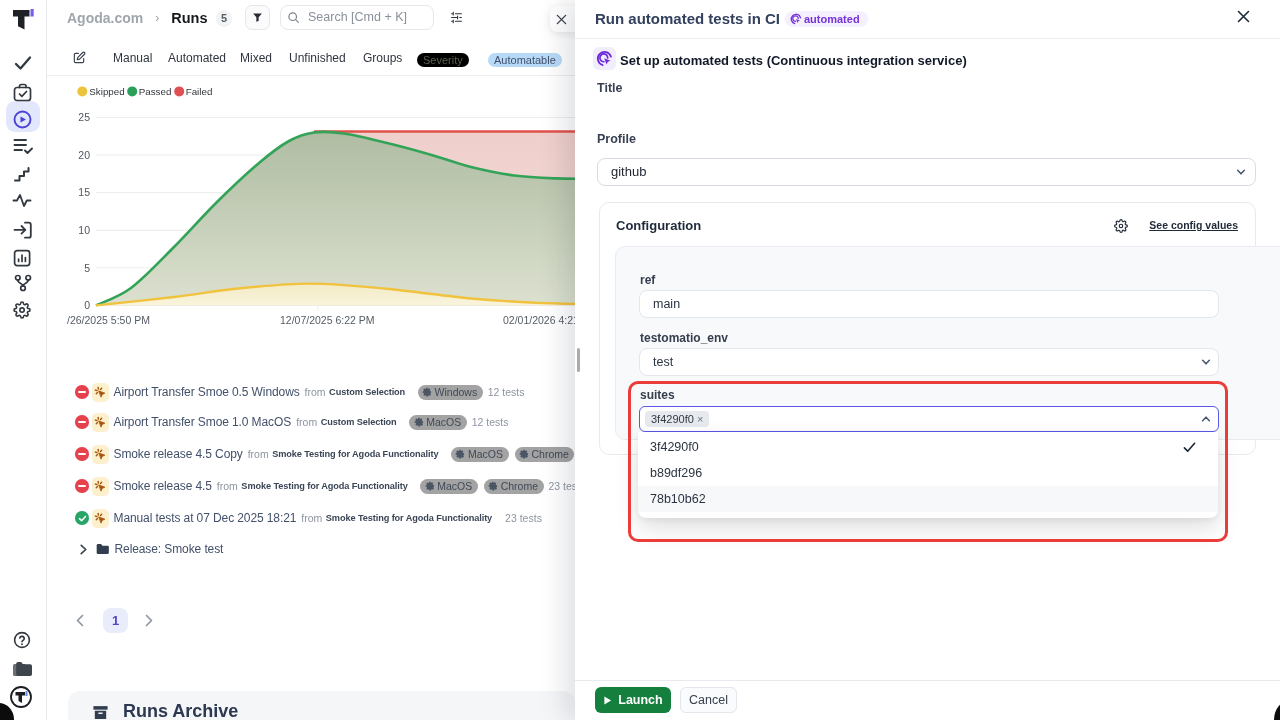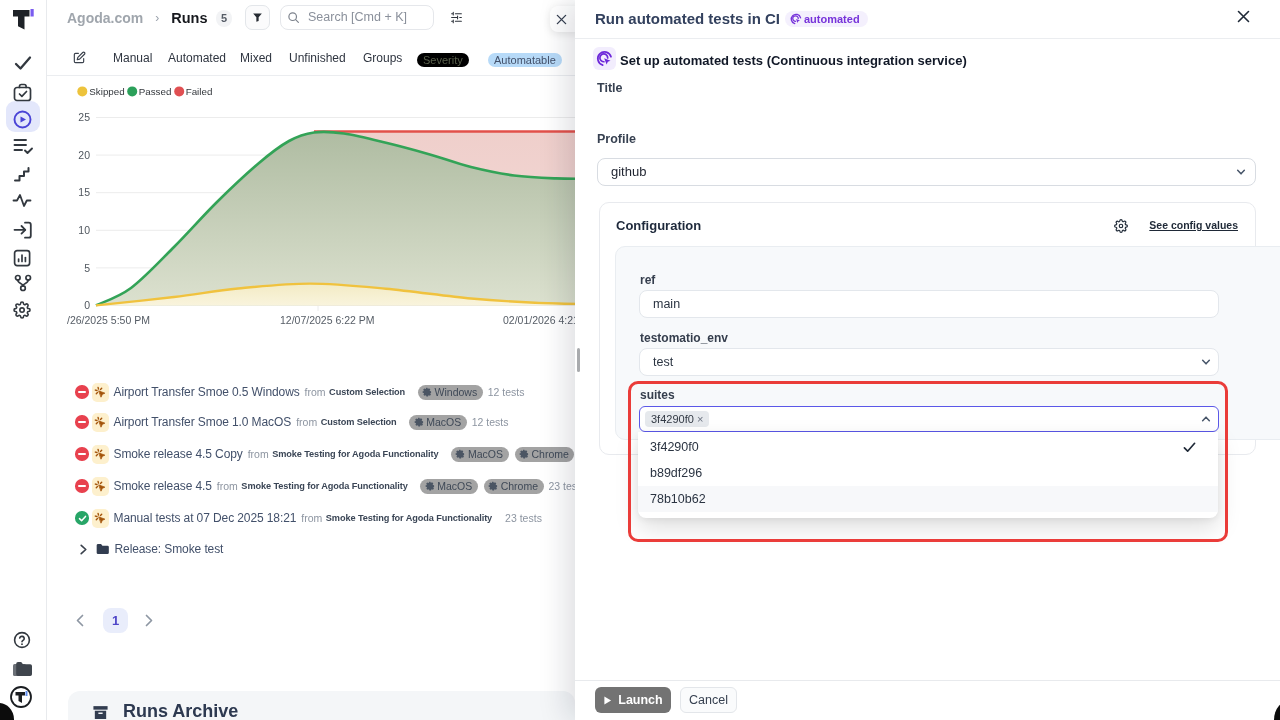--- a/index.html
+++ b/index.html
@@ -76,21 +76,21 @@
   #suites { position:absolute; left:23px; top:159px; width:580px; height:26px; border:1.6px solid #5b58e8; border-radius:6px; background:#fff; }
   .tag { position:absolute; left:5px; top:4px; height:16px; background:#e6e9ed; border-radius:4px; font-size:11px; color:#333a45;
     line-height:16px; padding:0 6px; }
   #dropdown { position:absolute; left:638px; top:432px; width:580px; height:86px; background:#fff; border-radius:0 0 8px 8px;
     box-shadow:0 10px 24px rgba(0,0,0,0.13), 0 2px 6px rgba(0,0,0,0.06); z-index:12; }
   .ditem { position:absolute; left:0; width:100%; height:26px; font-size:12.5px; color:#2b3442; line-height:26px; padding-left:12px; }
   #redbox { position:absolute; left:628px; top:381px; width:600px; height:161px; border:3px solid #ea3c39; border-radius:10px; z-index:13; }
 
   
   #mfooter { position:absolute; left:0; top:680px; width:705px; height:40px; background:#fff; border-top:1px solid #e8eaed; }
-  .btn-launch { position:absolute; left:20px; top:6px; width:76px; height:26px; background:#737373; border-radius:6px;
+  .btn-launch { position:absolute; left:20px; top:6px; width:76px; height:26px; background:#15803d; border-radius:6px;
     color:#fff; font-size:12.5px; font-weight:700; text-align:center; line-height:26px; }
   .btn-cancel { position:absolute; left:105px; top:6px; width:57px; height:26px; background:#fafbfc; border:1px solid #e3e6ea; border-radius:6px;
     color:#374151; font-size:12.5px; font-weight:500; text-align:center; line-height:24px; }
 </style>
 </head>
 <body>
 <div id="stage">
 
   <div id="main" class="abs" style="left:47px;top:0;width:1233px;height:720px;overflow:hidden;">
 

